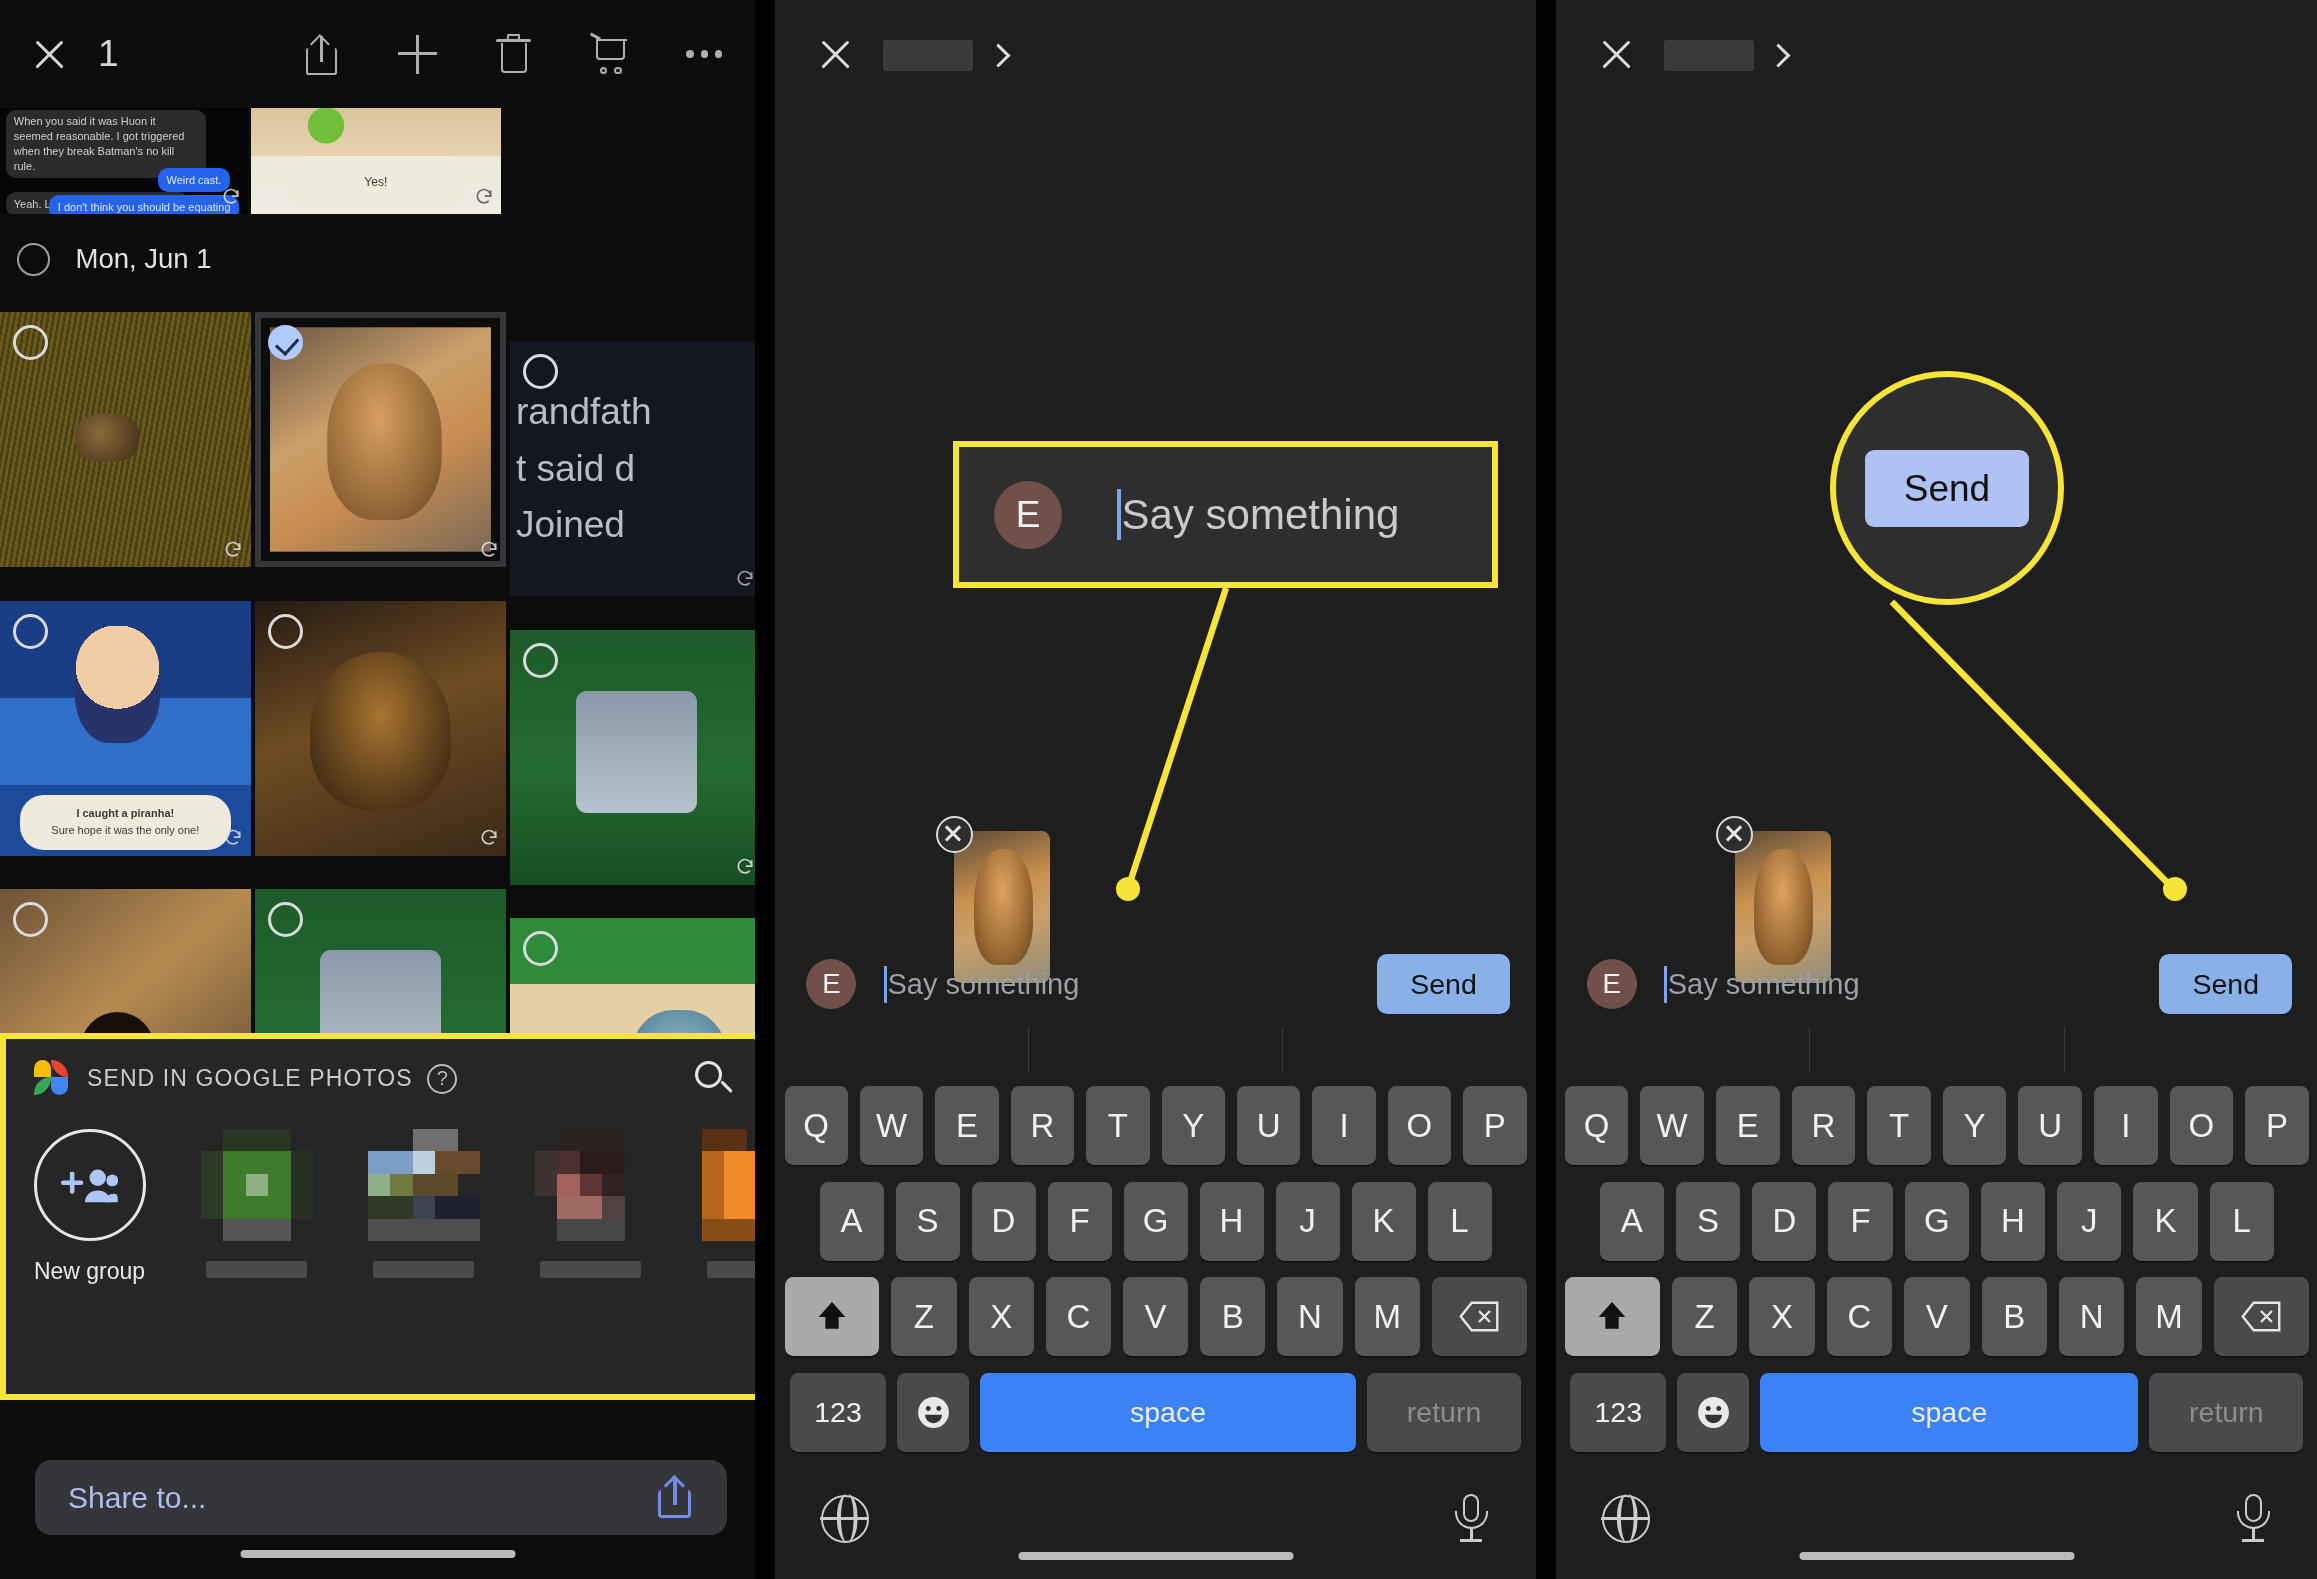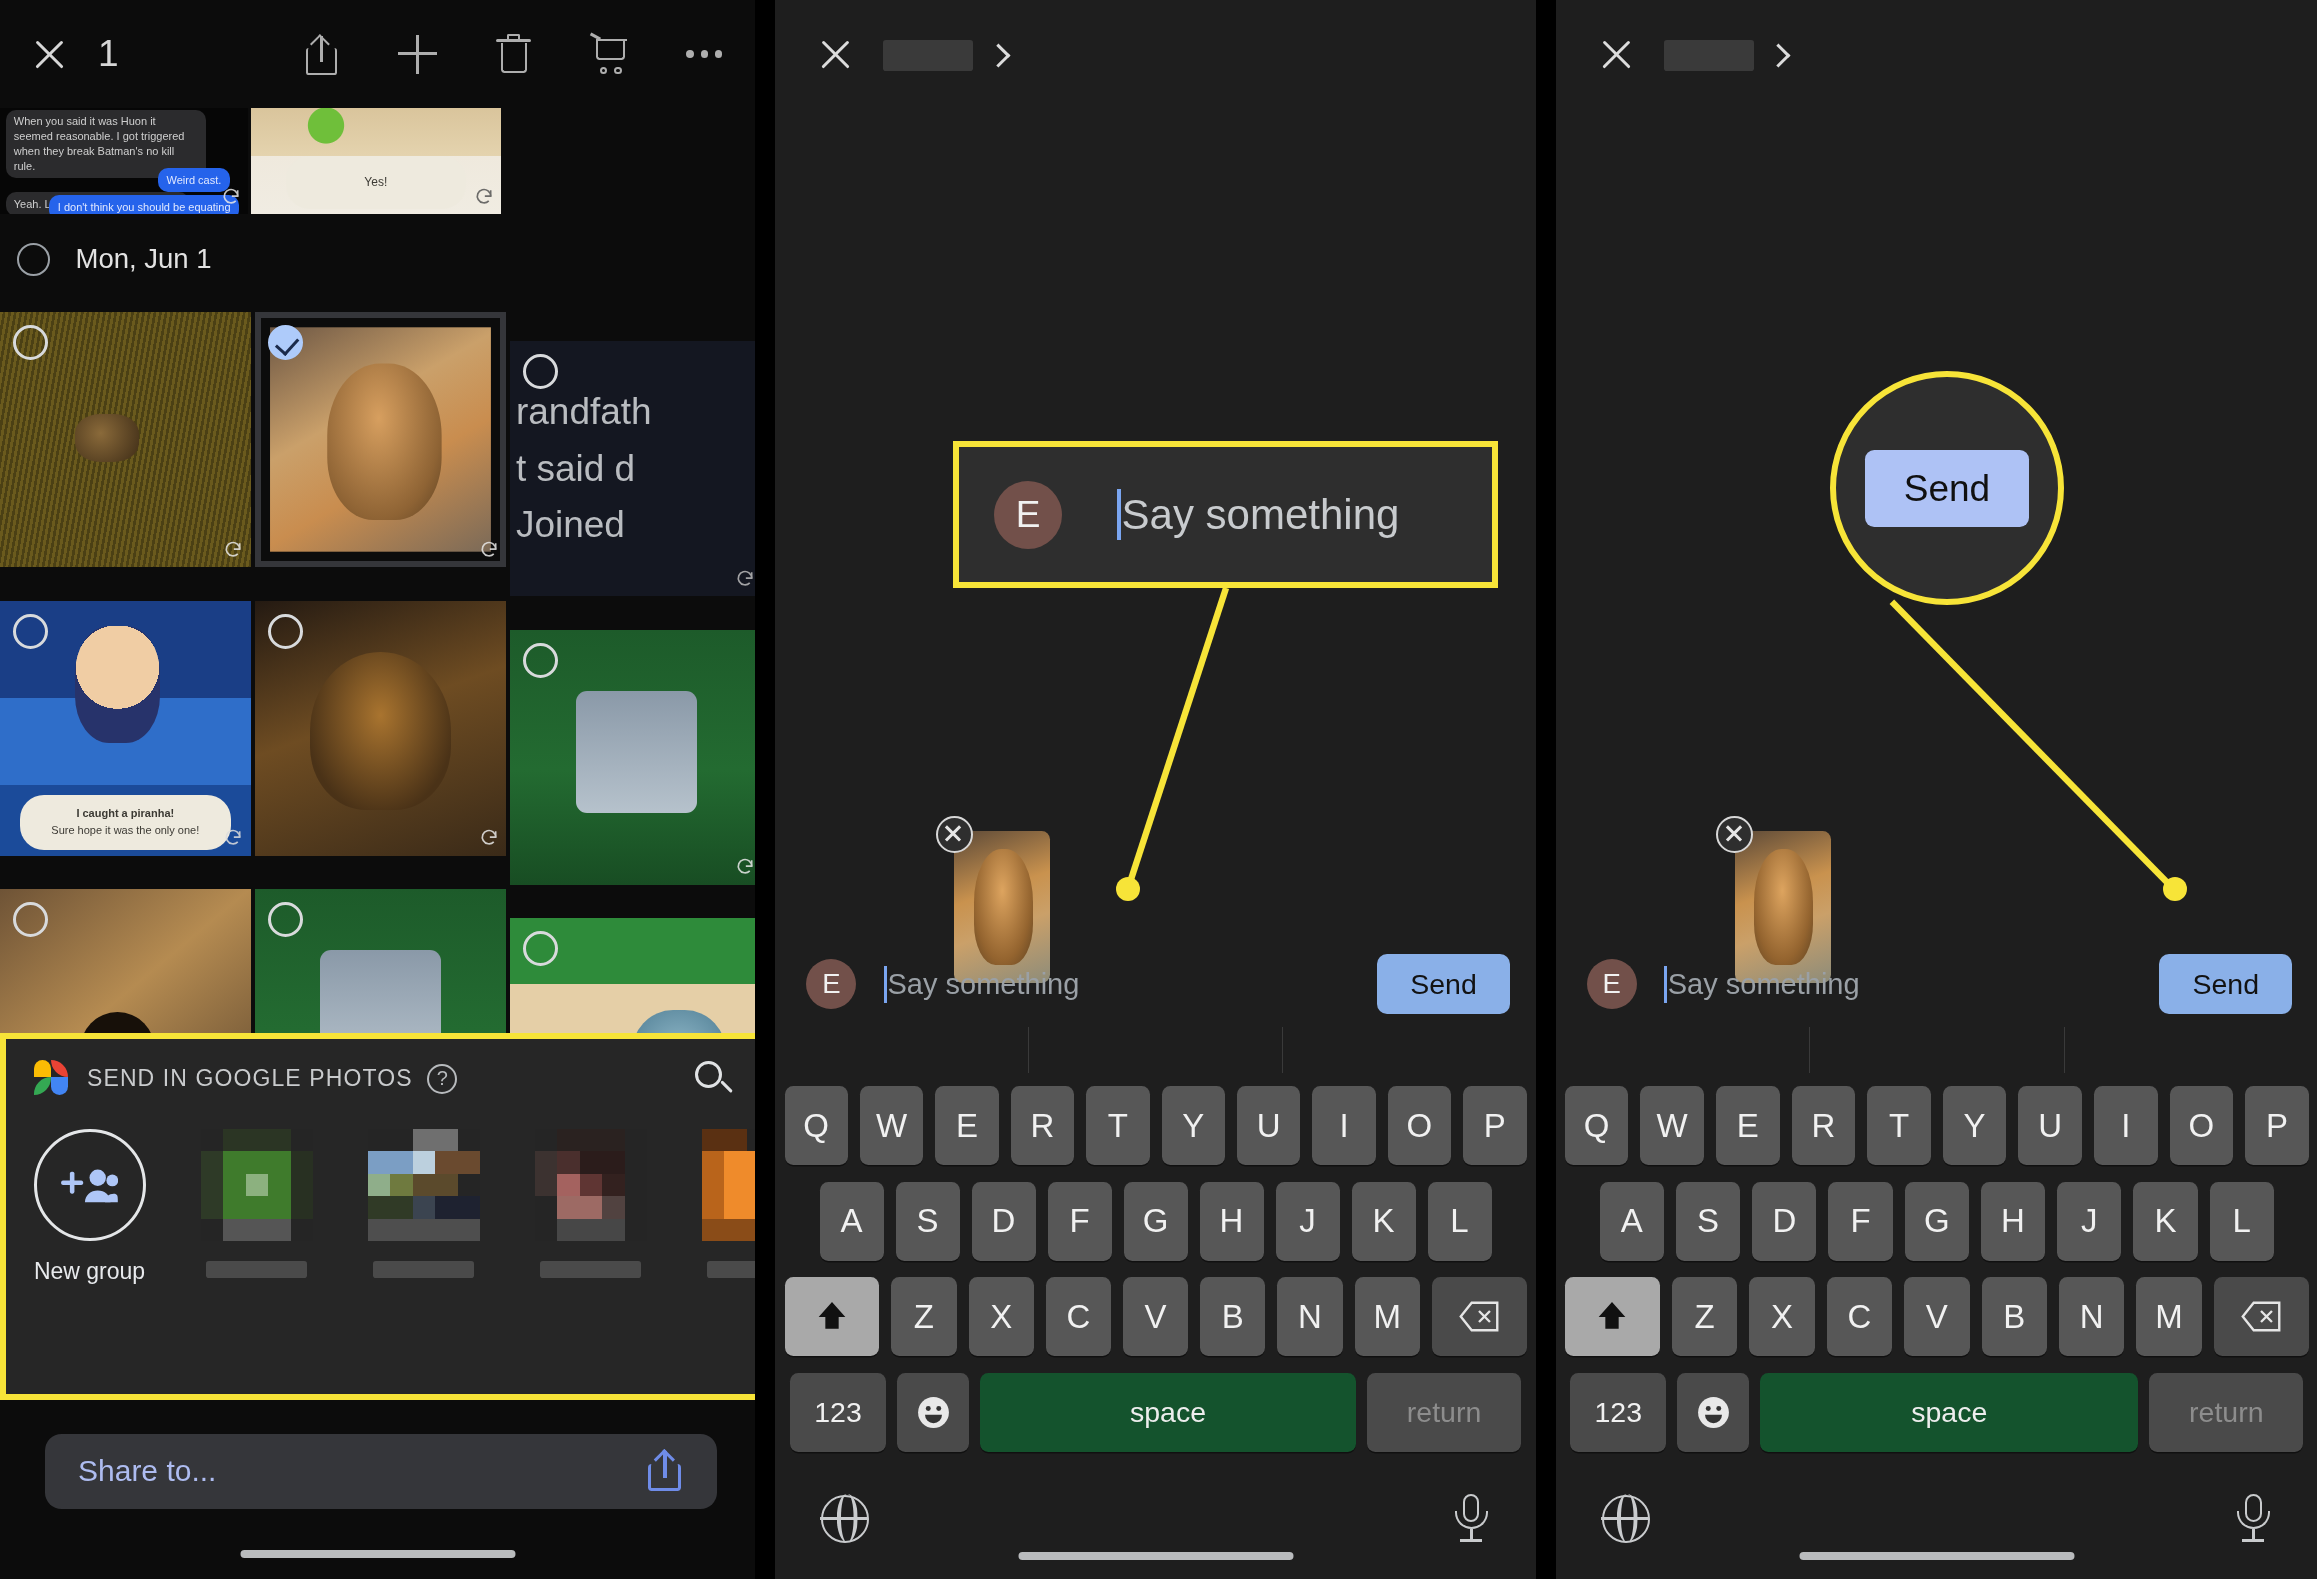--- a/index.html
+++ b/index.html
@@ -146,22 +146,22 @@
   .contact{ width:118px; display:flex; flex-direction:column; align-items:center; }
   .newgrp{ width:112px; height:112px; border:3.1px solid #e4e6e8; border-radius:50%;
       display:flex; align-items:center; justify-content:center; }
   .newgrp svg{ width:57px; height:42px; }
   .contact-lbl{ margin-top:16.5px; font-size:23px; color:#e8eaed; white-space:nowrap; }
   .av{ width:112px; height:112px; }
   .av-lbl{ margin-top:20px; width:101px; height:16.5px; background:#4a4a4a; border-radius:2.8px; }
   .px{ width:100%; height:100%; image-rendering:pixelated; }
 
   .sharebar{
-    position:absolute; left:0; bottom:61px; width:762px; height:96px; z-index:8;
-    display:flex; align-items:center; padding:0 45px;
+    position:absolute; left:0; bottom:45px; width:762px; height:96px; z-index:8;
+    display:flex; align-items:flex-end; padding:0 35px;
   }
   .share-pill{ flex:1; height:75px; background:#35363a; border-radius:16.5px; display:flex; align-items:center; padding:0 33px; }
   .share-pill span{ font-size:30px; color:#aebcf0; }
   .share-out{ margin-left:auto; width:39px; height:44px; position:relative; }
   .share-out .box{ position:absolute; left:2.8px; top:14.7px; width:33px; height:27.5px; border:3.1px solid #6f8ce8; border-top:none; border-radius:3.7px;}
   .share-out .stem{ position:absolute; left:18.4px; top:1.8px; width:3.3px; height:27.5px; background:#6f8ce8;}
   .share-out .arw{ position:absolute; left:12px; top:2.8px; width:14.7px; height:14.7px; border-left:3.1px solid #6f8ce8; border-top:3.1px solid #6f8ce8; transform:rotate(45deg);}
 
   .home-ind{ position:absolute; bottom:22px; left:50%; transform:translateX(-50%);
       width:275px; height:8.3px; background:#b9bbbd; border-radius:5.5px; }
@@ -205,21 +205,21 @@
   .krow{ display:flex; justify-content:center; gap:12px; margin-bottom:16.5px; }
   .key{ height:79px; background:#575757; border-radius:8.3px; display:flex; align-items:center; justify-content:center;
       font-size:33px; color:#f1f1f1; box-shadow:0 1.4px 0 rgba(0,0,0,.45); }
   .k1{ width:66px; }
   .krow.r2{ padding:0 35px; }
   .krow.r3{ align-items:center; }
   .kshift{ width:96px; background:#a9a9a9; }
   .kback{ width:96px; background:#4a4a4a; }
   .k123{ width:96px; background:#4a4a4a; font-size:28.5px; }
   .kemo{ width:72px; background:#4a4a4a; }
-  .kspace{ flex:1; background:#14532d; font-size:28.5px; color:#ededed; }
+  .kspace{ flex:1; background:#3b82f6; font-size:28.5px; color:#ededed; }
   .kret{ width:154px; background:#4a4a4a; font-size:28.5px; color:#8d8d8d; }
   .krow.r4{ gap:11px; padding:0 5.5px; }
   .kb-bottom{ display:flex; align-items:center; justify-content:space-between; padding:14.7px 46px 0; height:88px; }
   .globe{ width:48px; height:48px; border:2.9px solid #c9cbcd; border-radius:50%; position:relative; }
   .globe:before{ content:""; position:absolute; left:18.4px; top:-2.9px; width:5.5px; height:48px;
       border-left:2.9px solid #c9cbcd; border-right:2.9px solid #c9cbcd; border-radius:50%; transform:scaleX(2.1); }
   .globe:after{ content:""; position:absolute; left:-2.9px; top:20px; width:48px; height:2.9px; background:#c9cbcd; }
   .mic{ width:37px; height:50px; position:relative; }
   .mic .cap{ position:absolute; left:10px; top:0; width:16.5px; height:27.5px; border:2.9px solid #c9cbcd; border-radius:9.2px; }
   .mic .arc{ position:absolute; left:1.8px; top:16.5px; width:33px; height:18.4px;

